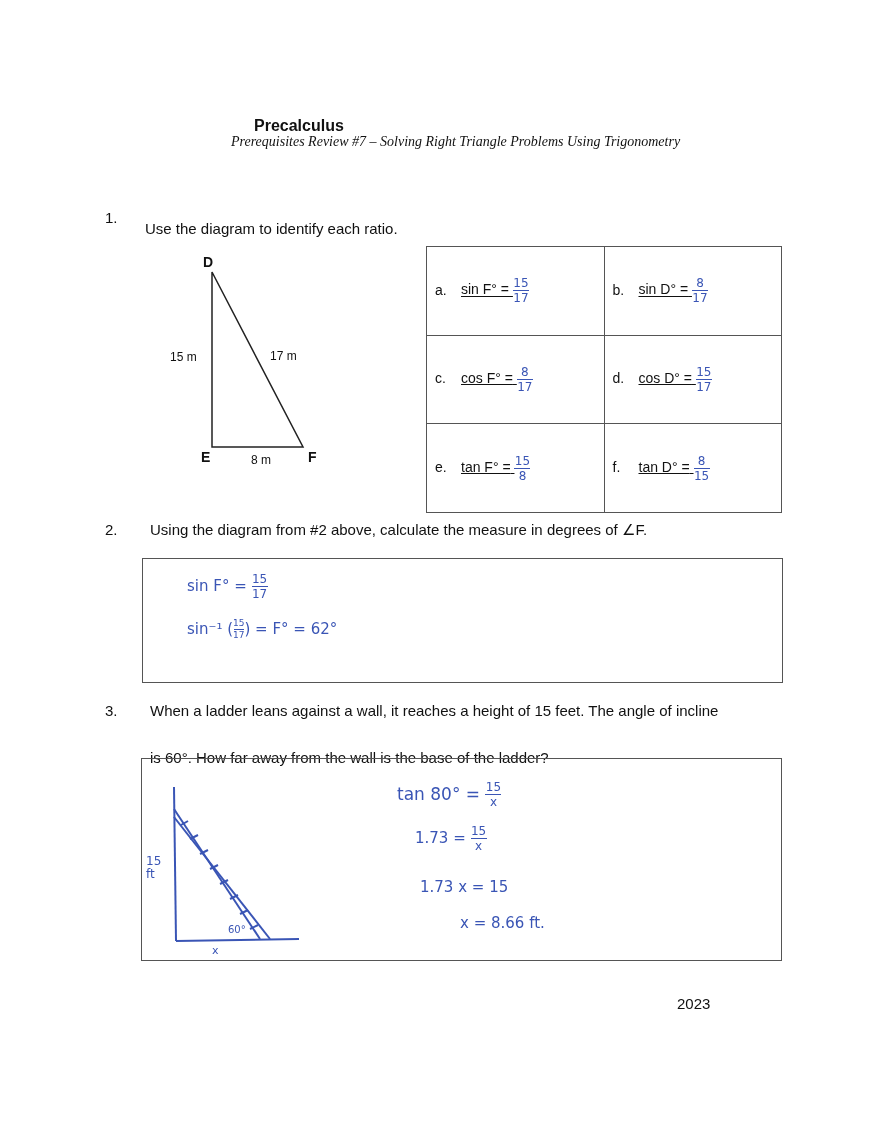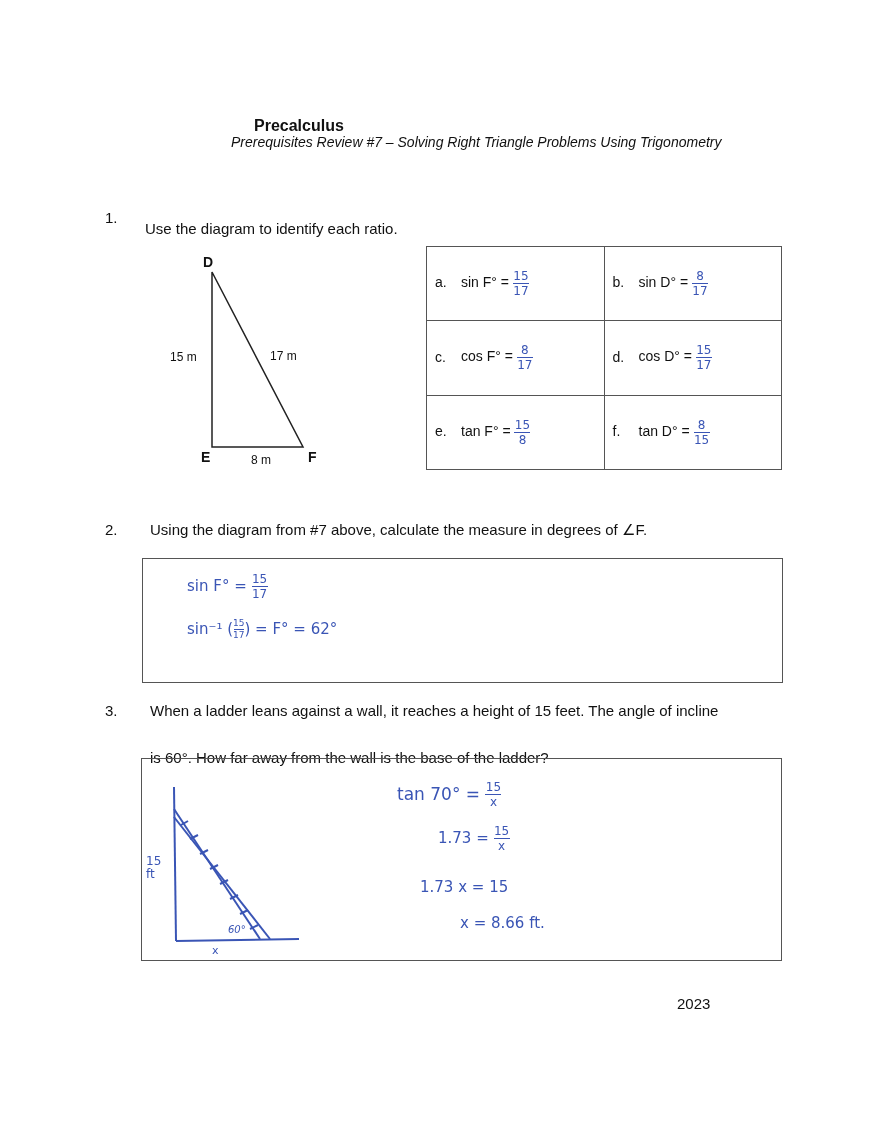--- a/index.html
+++ b/index.html
@@ -1,28 +1,28 @@
 <!DOCTYPE html>
 <html><head>
 <meta charset="utf-8">
 <style>
   html, body { margin:0; padding:0; background:#fff; }
   body { width:880px; height:1141px; position:relative; overflow:hidden;
          font-family:"Liberation Sans", sans-serif; color:#111; }
   .abs { position:absolute; }
   .course { left:254px; top:117px; font-size:16px; font-weight:bold; }
-  .subtitle { left:231px; top:134px; font-size:14px; font-style:italic; }
+  .subtitle { left:231px; top:134px; font-size:14px; font-style:italic;font-family:Liberation Serif, serif; }
   .qnum { font-size:15px; }
   .qtext { font-size:15px; }
   .hand { font-family:"DejaVu Sans", sans-serif; color:#3a55b5; font-size:15px; }
   .frac { display:inline-flex; flex-direction:column; align-items:center;
           font-family:"DejaVu Sans", sans-serif; color:#3a55b5; font-size:12px; line-height:12px; vertical-align:middle; }
   .frac .bar { width:16px; border-top:1.5px solid #3a55b5; margin:1px 0; }
-  table.ratios { position:absolute; left:426px; top:246px; width:356px; height:224px;
-                 border-collapse:collapse; }
+  table.ratios { position:absolute; left:426px; top:246px; width:356px; height:267px;
+                 border-collapse:collapse;text-decoration:underline; }
   table.ratios td { border:1px solid #555; width:50%; font-size:14px; padding:0 0 0 8px; }
   .lbl { display:inline-block; width:26px; }
   .box { position:absolute; border:1px solid #555; }
   .year { left:677px; top:995px; font-size:15px; }
 </style>
 </head>
 <body>
 
 <div class="abs course">Precalculus</div>
 <div class="abs subtitle">Prerequisites Review #7 – Solving Right Triangle Problems Using Trigonometry</div>
@@ -77,21 +77,21 @@
     <td><span class="lbl">f.</span><span>tan D° =</span> <span class="frac">
             <span>8</span>
             <span class="bar"></span>
             <span>15</span>
           </span></td>
   </tr>
 </tbody>
   </table>
 
 <div class="abs qnum" style="left:105px;top:521px;">2.</div>
-<div class="abs qtext" style="left:150px;top:521px;">Using the diagram from #7 above, calculate the measure in degrees of ∠F.</div>
+<div class="abs qtext" style="left:150px;top:521px;">Using the diagram from #2 above, calculate the measure in degrees of ∠F.</div>
 <div class="box" style="left:142px;top:558px;width:639px;height:123px;">
   <div class="abs hand" style="left:44px;top:14px;">
     <span>sin F° =</span>
     <span class="frac">
         <span>15</span>
         <span class="bar"></span>
         <span>17</span>
       </span>
   </div>
   <div class="abs hand" style="left:44px;top:60px;">
@@ -121,32 +121,32 @@
       <line x1="86" y1="121" x2="78" y2="125"></line>
       <line x1="96" y1="136" x2="88" y2="140"></line>
       <line x1="106" y1="151" x2="98" y2="155"></line>
       <line x1="116" y1="166" x2="108" y2="170"></line>
     </g>
   </svg>
   <div class="abs hand" style="left:4px;top:96px;font-size:12px;line-height:13px;">
     <div>15</div>
       <div>ft</div>
   </div>
-  <div class="abs hand" style="left:86px;top:165px;font-size:10px;font-style:italic;">60°</div>
+  <div class="abs hand" style="left:86px;top:165px;font-size:10px;">60°</div>
   <div class="abs hand" style="left:70px;top:185px;font-size:11px;">x</div>
 
   <div class="abs hand" style="left:255px;top:22px;font-size:17px;">
-    <span>tan 70° =</span>
+    <span>tan 80° =</span>
     <span class="frac">
         <span>15</span>
         <span class="bar"></span>
         <span>x</span>
       </span>
   </div>
-  <div class="abs hand" style="left:296px;top:66px;text-align:right;">
+  <div class="abs hand" style="left:273px;top:66px;text-align:right;">
     <span>1.73 =</span>
     <span class="frac">
         <span>15</span>
         <span class="bar"></span>
         <span>x</span>
       </span>
   </div>
   <div class="abs hand" style="left:278px;top:119px;">1.73 x  =  15</div>
   <div class="abs hand" style="left:318px;top:155px;text-align:right;">x  =  8.66 ft.</div>
 </div>

